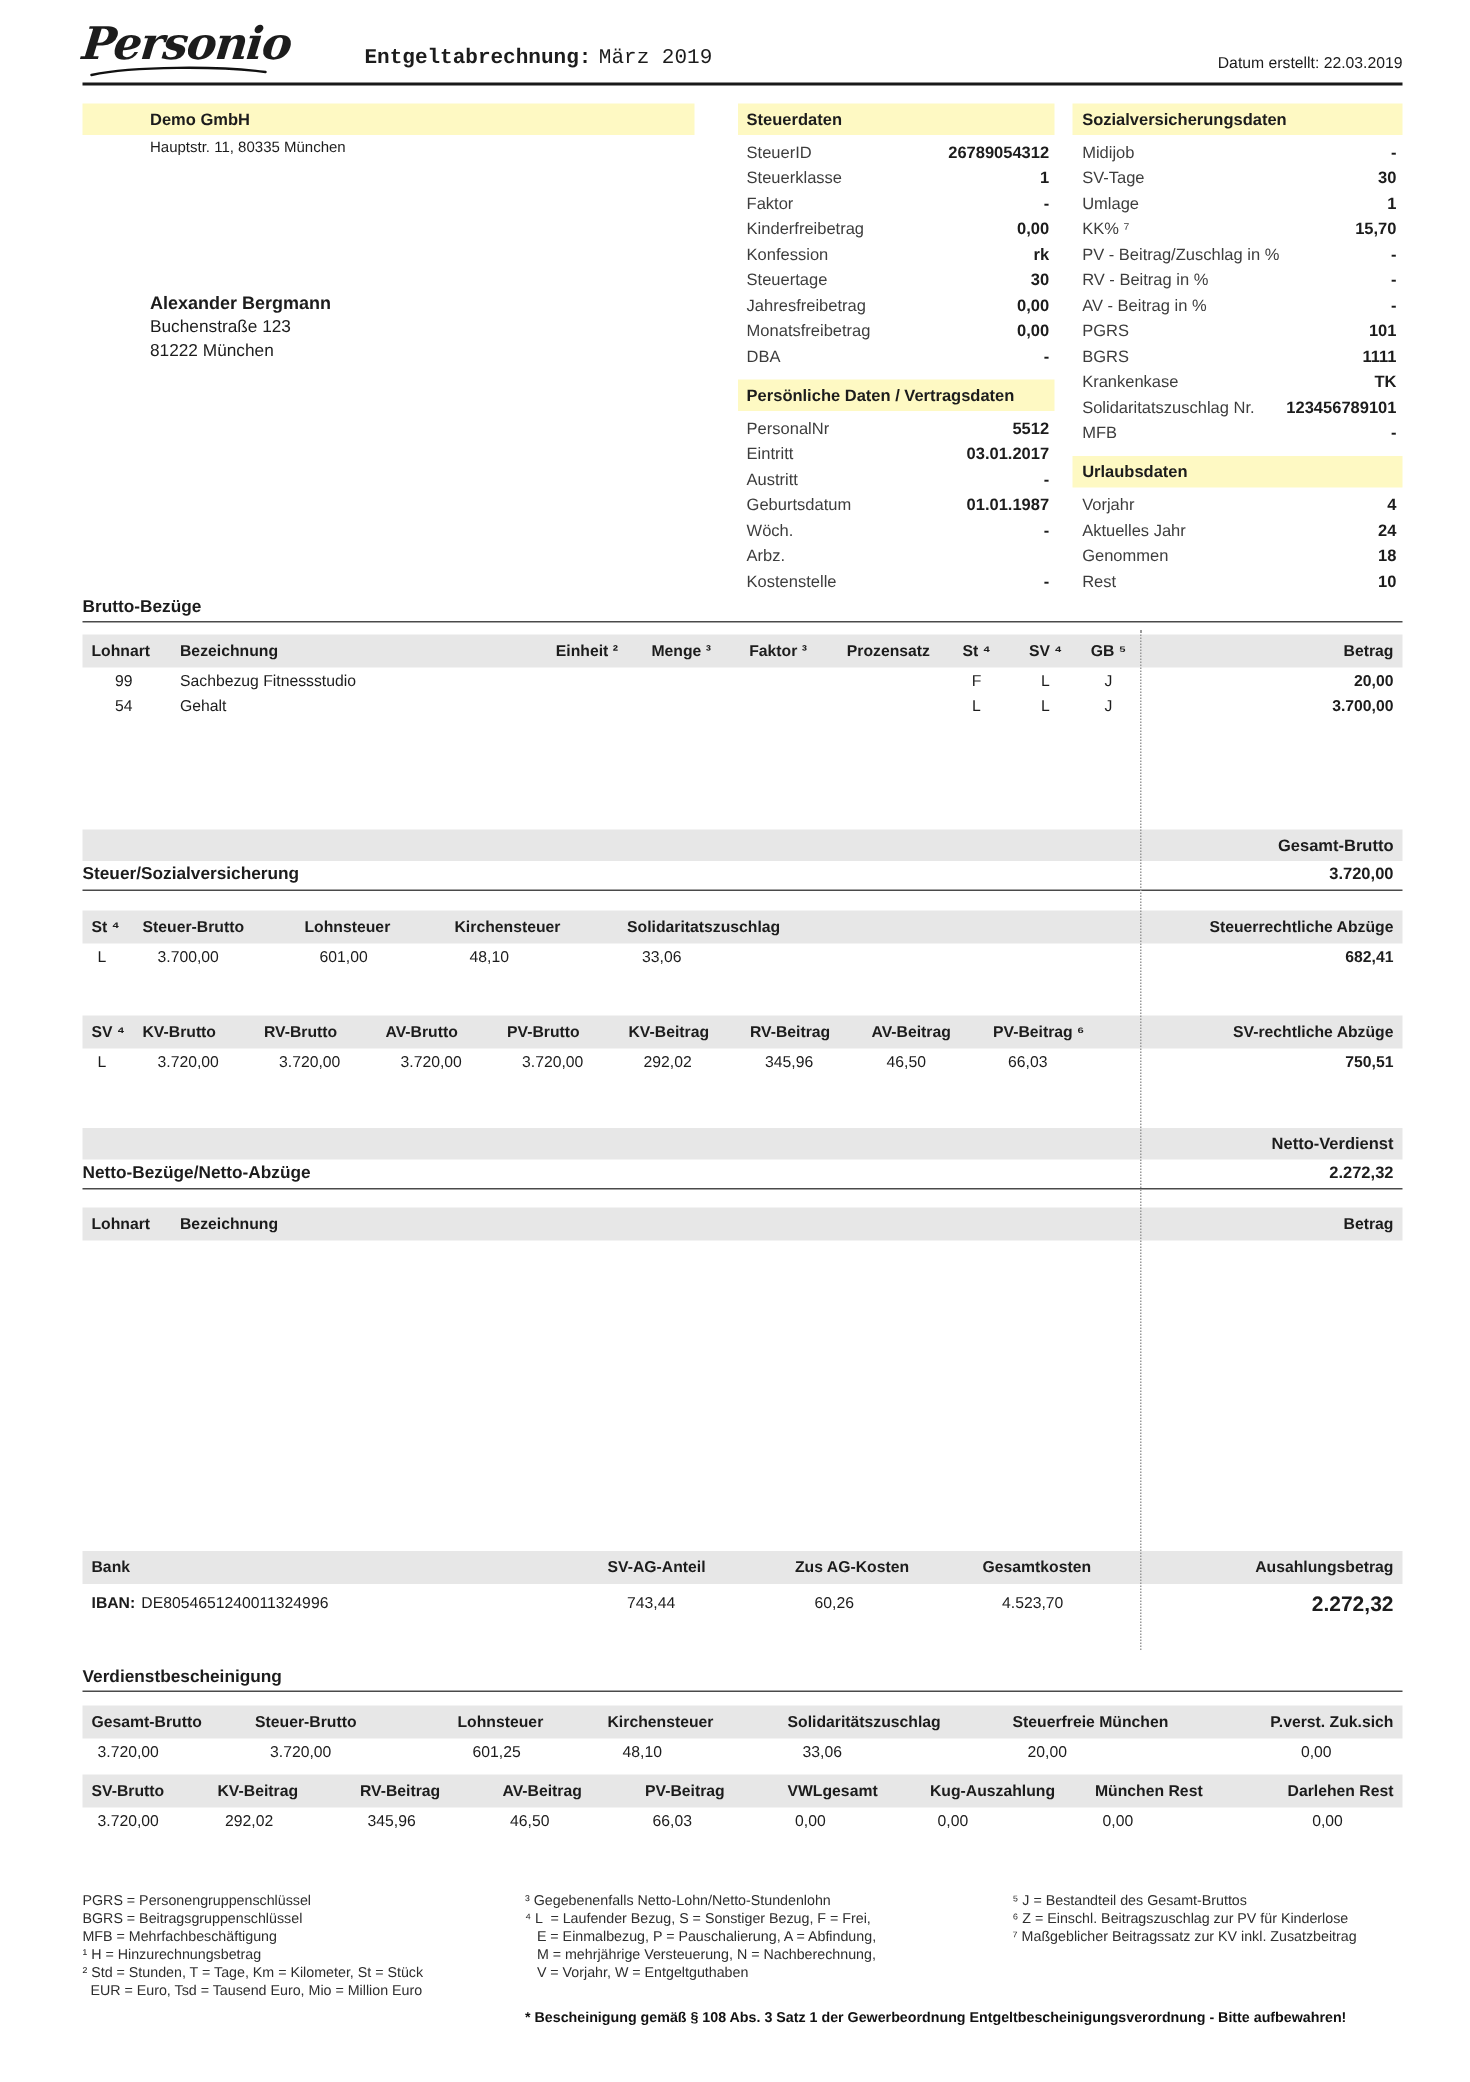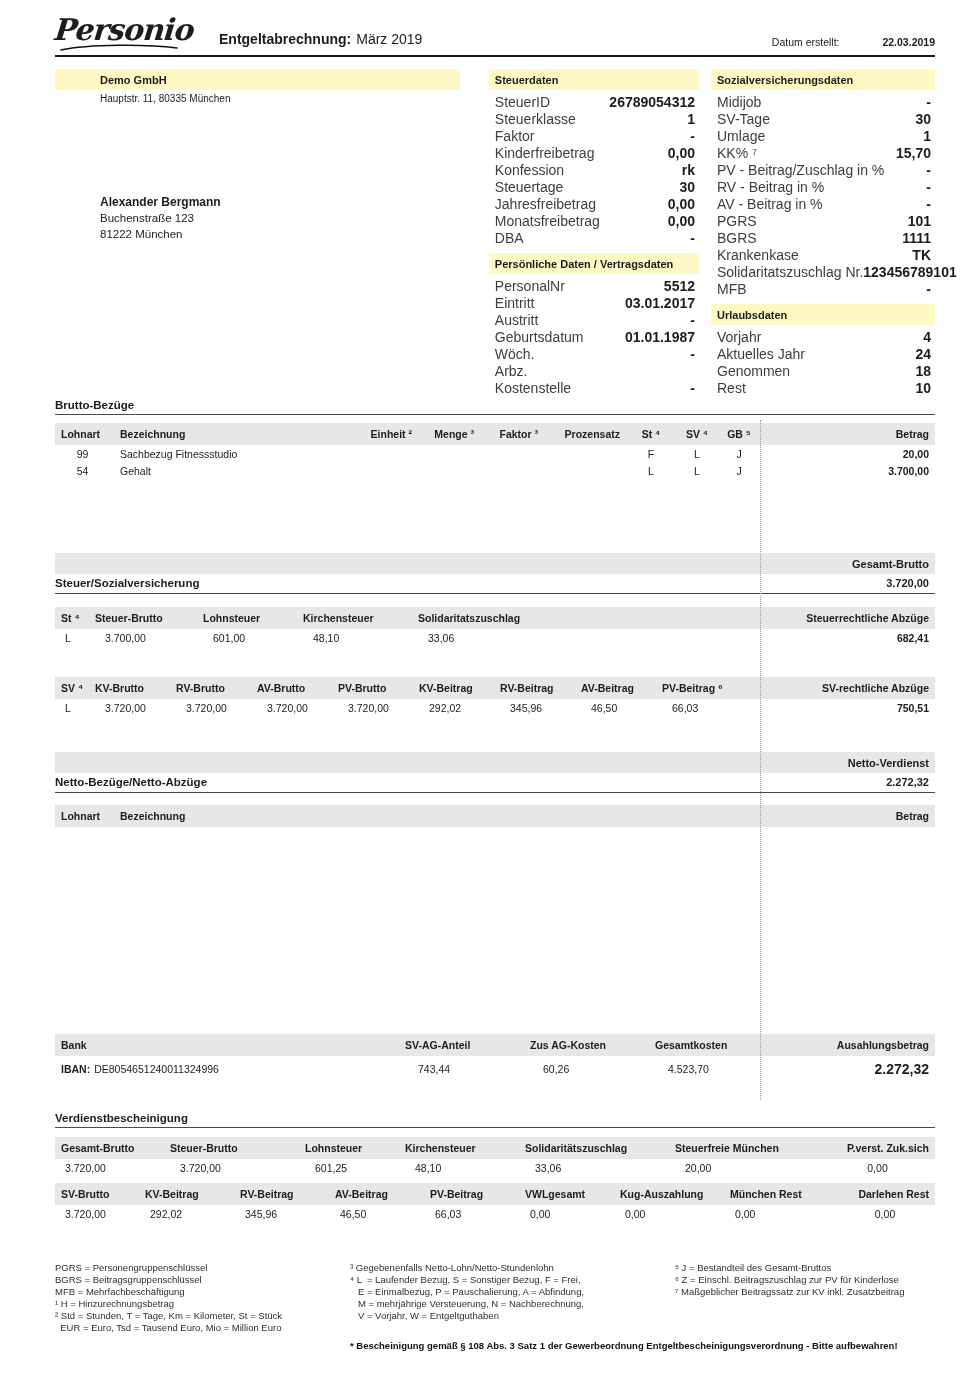--- a/index.html
+++ b/index.html
@@ -9,41 +9,41 @@
     color:#1c1c1c; -webkit-text-size-adjust:none;
   }
   .page { position:relative; width:980px; height:1388px; padding:12px 45px 0 55px; box-sizing:border-box; overflow:hidden; }
 
   
   .hdr { display:flex; align-items:flex-end; height:40px; }
   .logo-wrap { position:relative; width:152px; height:40px; }
   .logo-text { font-family:"DejaVu Serif","Liberation Serif",serif; font-style:italic; font-weight:bold;
     font-size:30px; line-height:36px; letter-spacing:-1px; display:inline-block; transform:skewX(-6deg); }
   .logo-swash { position:absolute; left:4px; bottom:0; }
-  .doc-title { margin-left:12px; padding-bottom:5px; font-size:14px; white-space:nowrap; }
+  .doc-title { margin-left:36px; padding-bottom:5px; font-size:14px; white-space:nowrap;font-family:Liberation Mono, monospace; }
   .doc-title .t-bold { font-weight:bold; }
   .t-period { margin-left:5px; }
   .hdr-date { margin-left:auto; padding-bottom:4px; font-size:10.5px; white-space:nowrap; }
-  .hdr-date .t-bold { font-weight:bold;margin-left:40px; }
+  .hdr-date .t-bold { font-weight:normal; }
   .rule { border-bottom:2px solid #1a1a1a; margin-top:3px; }
 
   
   .info-grid { display:flex; gap:12px; margin-top:12px; }
   .col-company { width:416px; }
   .col-tax { width:216px;margin-left:17px; }
   .col-social { width:224px; }
   .bar { background:#fef9c3; height:21px; display:flex; align-items:center; padding:0 6px;
     font-weight:bold; font-size:11px; margin-bottom:3px; box-sizing:border-box; }
   .bar-indent { padding-left:45px; }
   .gap-top { margin-top:7px; }
   .company-address { padding-left:45px; font-size:10px; margin-top:3px; }
   .employee { padding-left:45px; margin-top:90px; font-size:11.5px; line-height:16px; }
   .emp-name { font-weight:bold; font-size:12px; }
   .kv { height:17px; display:flex; justify-content:space-between; align-items:center;
-    font-size:14px; padding:0 4px 0 6px; }
+    font-size:11px; padding:0 4px 0 6px; }
   .kv .k { color:#3d3d3d; white-space:nowrap; }
   .kv .v { font-weight:bold; white-space:nowrap; }
 
   
   .section-label { font-weight:bold; font-size:11.5px; padding-bottom:3px; border-bottom:1px solid #4a4a4a; margin-top:3px; }
   .carry-row { display:flex; justify-content:space-between; align-items:baseline;
     border-bottom:1px solid #4a4a4a; padding:3px 0 4px; }
   .sec-title { font-weight:bold; font-size:11.5px; }
   .carry-val { font-weight:bold; font-size:11px; padding-right:6px; }
   .totals-bar { background:#e7e7e7; height:21px; display:flex; align-items:center; justify-content:flex-end;

